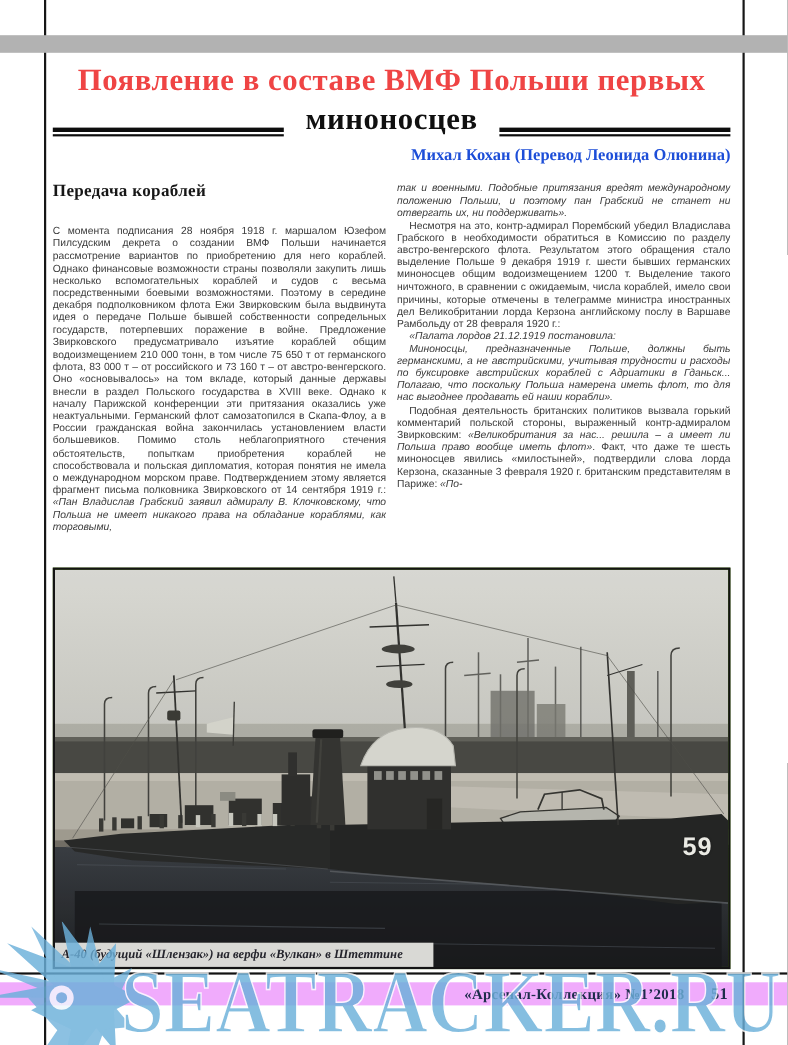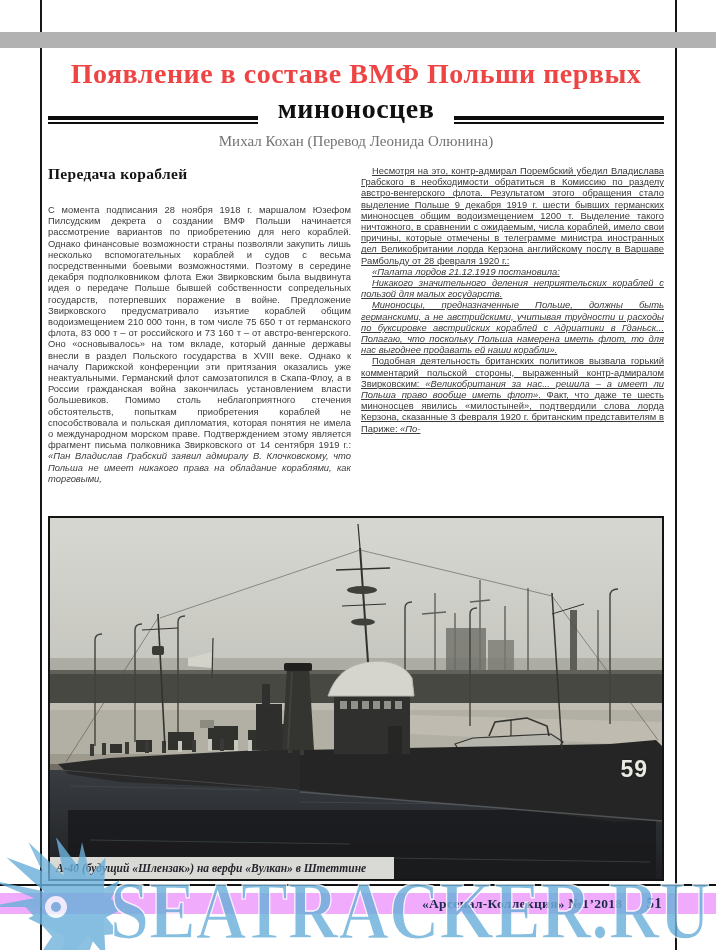--- a/index.html
+++ b/index.html
@@ -15,35 +15,35 @@
 
   .content{position:absolute;left:48px;top:58px;width:616px;z-index:1;}
 
   .title1{
     margin:0; text-align:center; font-weight:bold; font-size:28px; line-height:32px;
     letter-spacing:.5px; color:#ef4444;
   }
   .title-row{display:flex;align-items:flex-end;margin-top:4px;}
   .title-rule{flex:1;height:2px;border-top:4px solid #0d0d0d;border-bottom:2px solid #0d0d0d;}
   .title2{margin:0 20px;font-weight:bold;font-size:28px;line-height:30px;letter-spacing:.5px;color:#101010;}
-  .author{margin-top:9px;text-align:center;font-weight:normal;font-size:15px;color:#737373;}
+  .author{margin-top:9px;text-align:right;font-weight:bold;font-size:15px;color:#1d4ed8;}
 
   .columns{
     display:flex; gap:10px; margin-top:15px; height:347px; overflow:hidden;
     text-align:justify;
   }
   .col{width:303px;overflow:hidden;}
   .section-heading{
     margin:0 0 21px 0; font-size:15.5px; font-weight:bold; letter-spacing:.3px; color:#161616;
   }
   .body-p{
     margin:0; font-family:"Liberation Sans","DejaVu Sans",sans-serif;
     font-size:9.4px; line-height:11.2px; color:#3b3b3b; letter-spacing:0;
   }
-  .body-p.ind{text-indent:11px;text-decoration:underline;}
+  .body-p.ind{text-indent:11px;}
   .body-p i{font-style:italic;}
 
   
   .photo{
     position:absolute; left:48px; top:516px; width:616px; height:365px;
     margin:0; border:2px solid #141414; box-sizing:border-box; background:#4d7c0f;
   }
   .photo svg{display:block;width:612px;height:361px;}
   .hull-number{
     position:absolute; right:14px; top:238px;
@@ -85,23 +85,23 @@
       <div class="title-rule"></div>
     </div>
     <div class="author">Михал Кохан (Перевод Леонида Олюнина)</div>
 
     <div class="columns">
       <div class="col" id="col-left">
         <h2 class="section-heading">Передача кораблей</h2>
       <p class="body-p"><span>С момента подписания 28 ноября 1918 г. маршалом Юзефом Пилсудским декрета о создании ВМФ Польши начинается рассмотрение вариантов по приобретению для него кораблей. Однако финансовые возможности страны позволяли закупить лишь несколько вспомогательных кораблей и судов с весьма посредственными боевыми возможностями. Поэтому в середине декабря подполковником флота Ежи Звирковским была выдвинута идея о передаче Польше бывшей собственности сопредельных государств, потерпевших поражение в войне. Предложение Звирковского предусматривало изъятие кораблей общим водоизмещением 210 000 тонн, в том числе 75 650 т от германского флота, 83 000 т – от российского и 73 160 т – от австро-венгерского. Оно «основывалось» на том вкладе, который данные державы внесли в раздел Польского государства в XVIII веке. Однако к началу Парижской конференции эти притязания оказались уже неактуальными. Германский флот самозатопился в Скапа-Флоу, а в России гражданская война закончилась установлением власти большевиков. Помимо столь неблагоприятного стечения обстоятельств, попыткам приобретения кораблей не способствовала и польская дипломатия, которая понятия не имела о международном морском праве. Подтверждением этому является фрагмент письма полковника Звирковского от 14 сентября 1919 г.: </span><i>«Пан Владислав Грабский заявил адмиралу В. Клочковскому, что Польша не имеет никакого права на обладание кораблями, как торговыми,</i></p>
         </div>
       <div class="col" id="col-right">
+          <p class="body-p"><i>так и военными. Подобные притязания вредят международному положению Польши, и поэтому пан Грабский не станет ни отвергать их, ни поддерживать».</i></p>
           <p class="body-p ind"><span>Несмотря на это, контр-адмирал Порембский убедил Владислава Грабского в необходимости обратиться в Комиссию по разделу австро-венгерского флота. Результатом этого обращения стало выделение Польше 9 декабря 1919 г. шести бывших германских миноносцев общим водоизмещением 1200 т. Выделение такого ничтожного, в сравнении с ожидаемым, числа кораблей, имело свои причины, которые отмечены в телеграмме министра иностранных дел Великобритании лорда Керзона английскому послу в Варшаве Рамбольду от 28 февраля 1920 г.:</span></p>
           <p class="body-p ind"><i>«Палата лордов 21.12.1919 постановила:</i></p>
-          <p class="body-p ind"><i>Никакого значительного деления неприятельских кораблей с пользой для малых государств.</i></p>
           <p class="body-p ind"><i>Миноносцы, предназначенные Польше, должны быть германскими, а не австрийскими, учитывая трудности и расходы по буксировке австрийских кораблей с Адриатики в Гданьск... Полагаю, что поскольку Польша намерена иметь флот, то для нас выгоднее продавать ей наши корабли».</i></p>
           <p class="body-p ind"><span>Подобная деятельность британских политиков вызвала горький комментарий польской стороны, выраженный контр-адмиралом Звирковским: </span><i>«Великобритания за нас... решила – а имеет ли Польша право вообще иметь флот»</i><span>. Факт, что даже те шесть миноносцев явились «милостыней», подтвердили слова лорда Керзона, сказанные 3 февраля 1920 г. британским представителям в Париже: </span><i>«По-</i></p>
         </div>
     </div>
   </div>
 
   <figure class="photo">
     <svg viewBox="0 0 612 361">
       <defs>
         <linearGradient id="sky" x1="0" y1="0" x2="0" y2="1">

